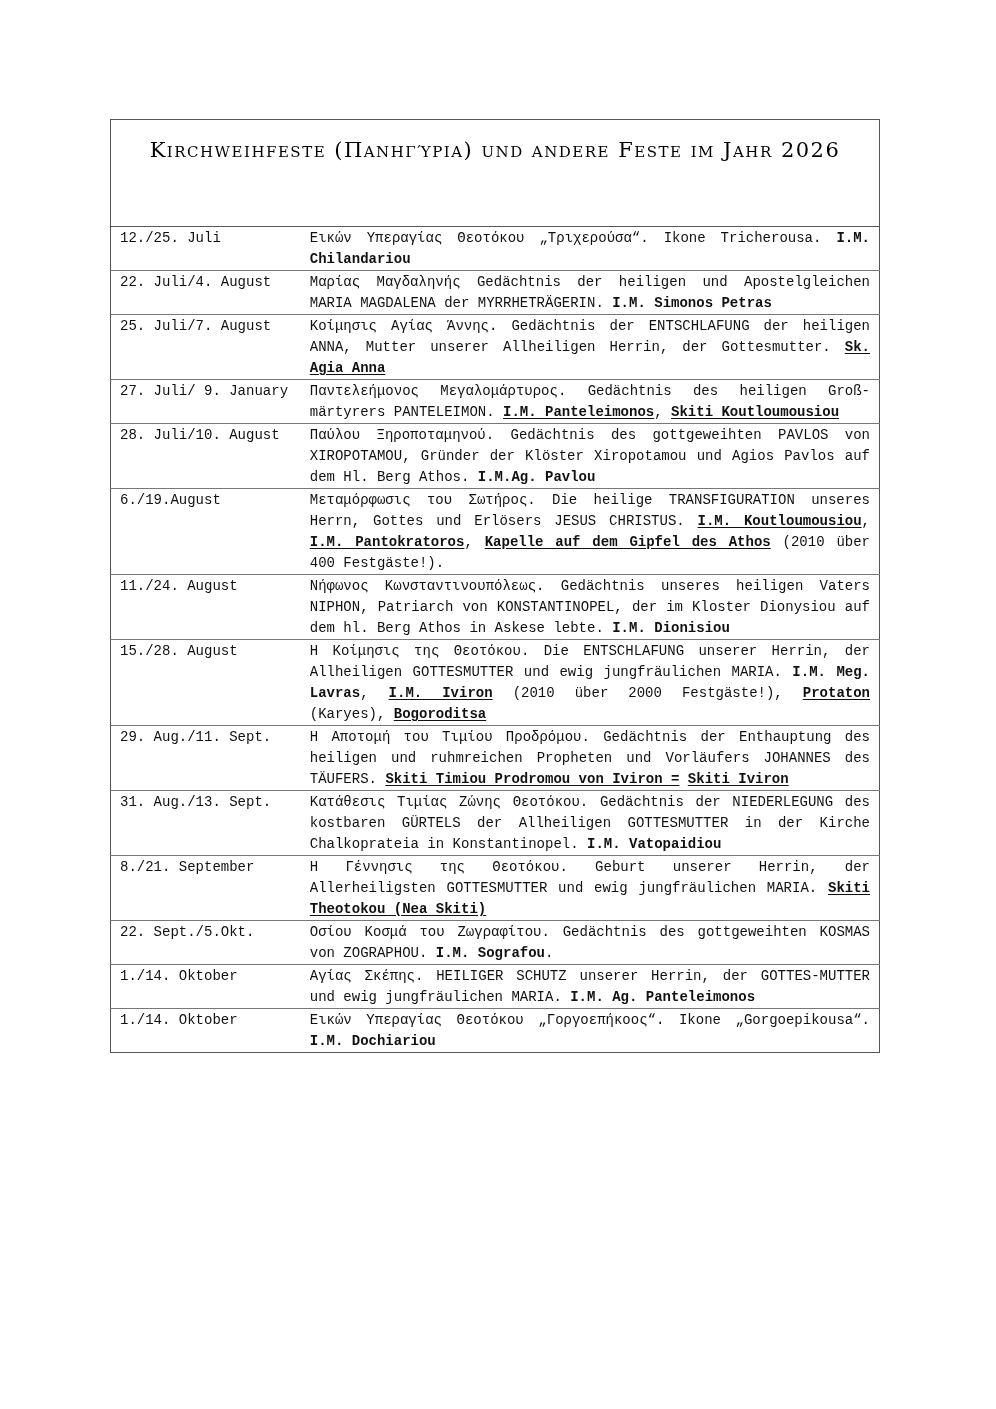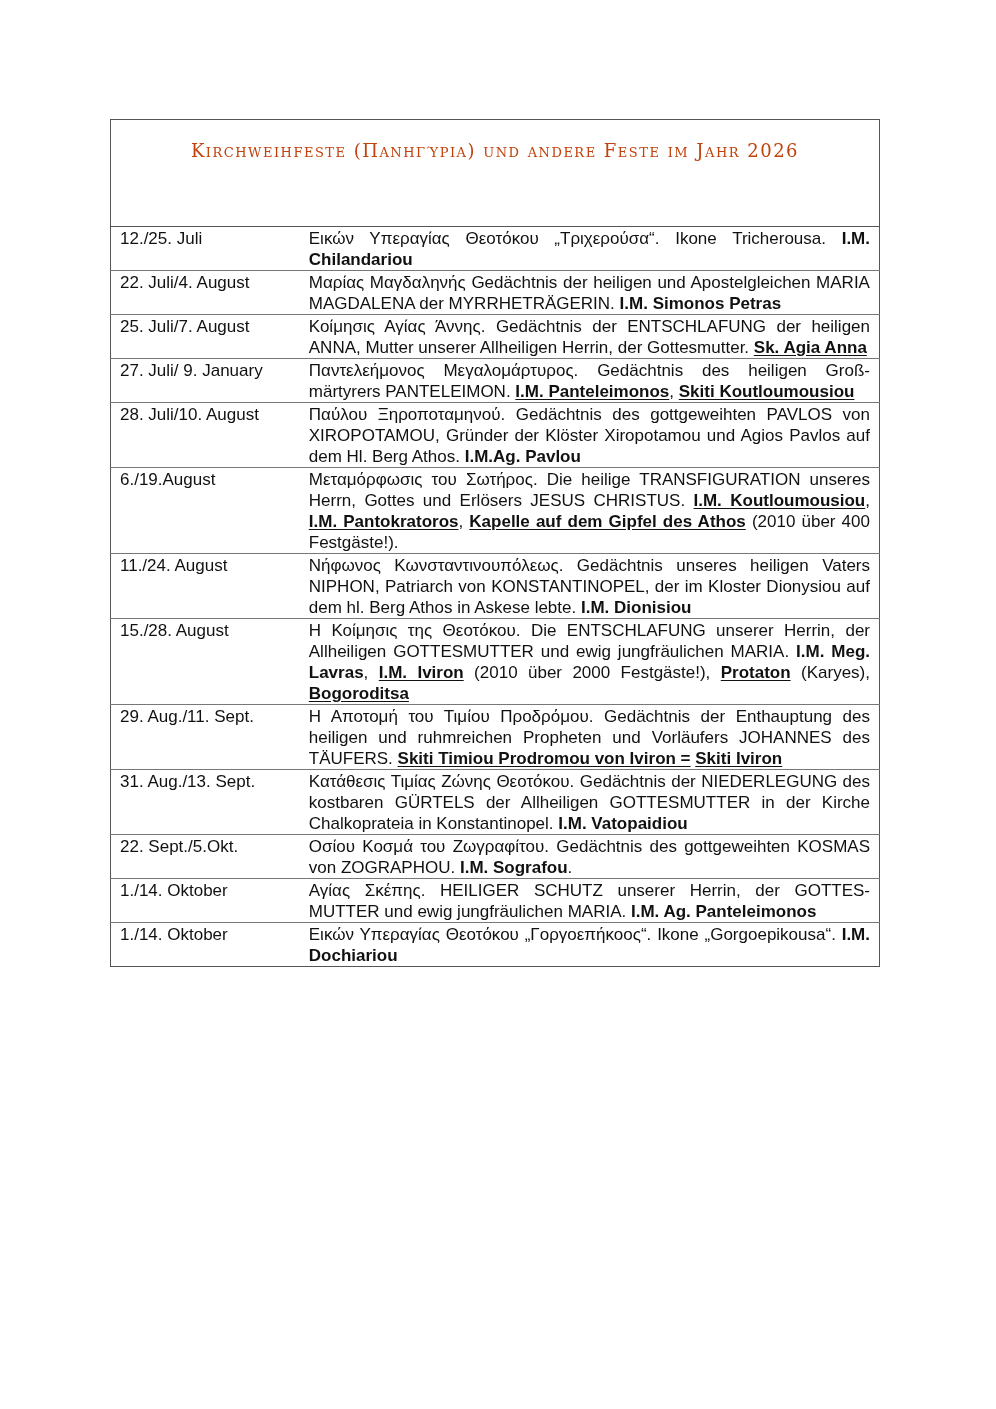--- a/index.html
+++ b/index.html
@@ -1,21 +1,21 @@
 <!DOCTYPE html>
 <html><head>
 <meta charset="utf-8">
 <style>
   html, body { margin: 0; padding: 0; background: #ffffff; }
   body { width: 996px; height: 1409px; position: relative; font-family: "Liberation Sans", sans-serif; color: #111; }
   .page { position: absolute; left: 110px; top: 119px; width: 770px; }
   .tbl { width: 770px; border: 1px solid #555; border-collapse: collapse; box-sizing: border-box; }
   .header-cell { height: 106px; text-align: center; vertical-align: top; border-bottom: 1px solid #555; padding: 0; }
-  .title { font-family: "DejaVu Serif", serif; font-variant: small-caps; font-size: 18px; letter-spacing: 1.5px; line-height: 27px; padding-top: 17px; color: #c2410c; font-weight: normal; }
-  tr.row td { border-top: 1px solid #777; vertical-align: top; font-size: 17px; line-height: 21px; padding: 1px 16px 0 0; }
+  .title { font-family: "DejaVu Serif", serif; font-variant: small-caps; font-size: 21px; letter-spacing: 1.5px; line-height: 27px; padding-top: 17px; color: #000000; font-weight: normal; }
+  tr.row td { border-top: 1px solid #777; vertical-align: top; font-size: 14px; line-height: 21px; padding: 1px 16px 0 0; font-family: Liberation Mono, monospace; }
   td.date { width: 174px; padding-left: 9px !important; white-space: nowrap; }
   td.desc { width: 577px; padding-right: 9px !important; text-align: justify; margin-left: 48px; }
   .b { font-weight: bold; }
   .u { text-decoration: underline; text-underline-offset: 2px; }
 </style>
 </head>
 <body>
 
 <div class="page">
   <table class="tbl">
@@ -59,20 +59,24 @@
         </tr>
         <tr class="row">
           <td class="date">29. Aug./11. Sept.</td>
           <td class="desc"><span>Η Αποτομή του Τιμίου Προδρόμου.</span> <span>Gedächtnis der Enthauptung des heiligen und ruhmreichen Propheten und Vorläufers JOHANNES des TÄUFERS.</span> <span class="b u">Skiti Timiou Prodromou von Iviron =</span> <span class="b u">Skiti Iviron</span></td>
         </tr>
         <tr class="row">
           <td class="date">31. Aug./13. Sept.</td>
           <td class="desc"><span>Κατάθεσις Τιμίας Ζώνης Θεοτόκου.</span> <span>Gedächtnis der NIEDERLEGUNG des kostbaren GÜRTELS der Allheiligen GOTTESMUTTER in der Kirche Chalkoprateia in Konstantinopel.</span> <span class="b ">I.M. Vatopaidiou</span></td>
         </tr>
         <tr class="row">
+          <td class="date">8./21. September</td>
+          <td class="desc"><span>Η Γέννησις της Θεοτόκου.</span> <span>Geburt unserer Herrin, der Allerheiligsten GOTTESMUTTER und ewig jungfräulichen MARIA.</span> <span class="b u">Skiti Theotokou (Nea Skiti)</span></td>
+        </tr>
+        <tr class="row">
           <td class="date">22. Sept./5.Okt.</td>
           <td class="desc"><span>Οσίου Κοσμά του Ζωγραφίτου.</span> <span>Gedächtnis des gottgeweihten KOSMAS von ZOGRAPHOU.</span> <span class="b ">I.M. Sografou</span><span>.</span></td>
         </tr>
         <tr class="row">
           <td class="date">1./14. Oktober</td>
           <td class="desc"><span>Αγίας Σκέπης.</span> <span>HEILIGER SCHUTZ unserer Herrin, der GOTTES-MUTTER und ewig jungfräulichen MARIA.</span> <span class="b ">I.M. Ag. Panteleimonos</span></td>
         </tr>
         <tr class="row">
           <td class="date">1./14. Oktober</td>
           <td class="desc"><span>Εικών Υπεραγίας Θεοτόκου „Γοργοεπήκοος“.</span> <span>Ikone „Gorgoepikousa“.</span> <span class="b ">I.M. Dochiariou</span></td>

